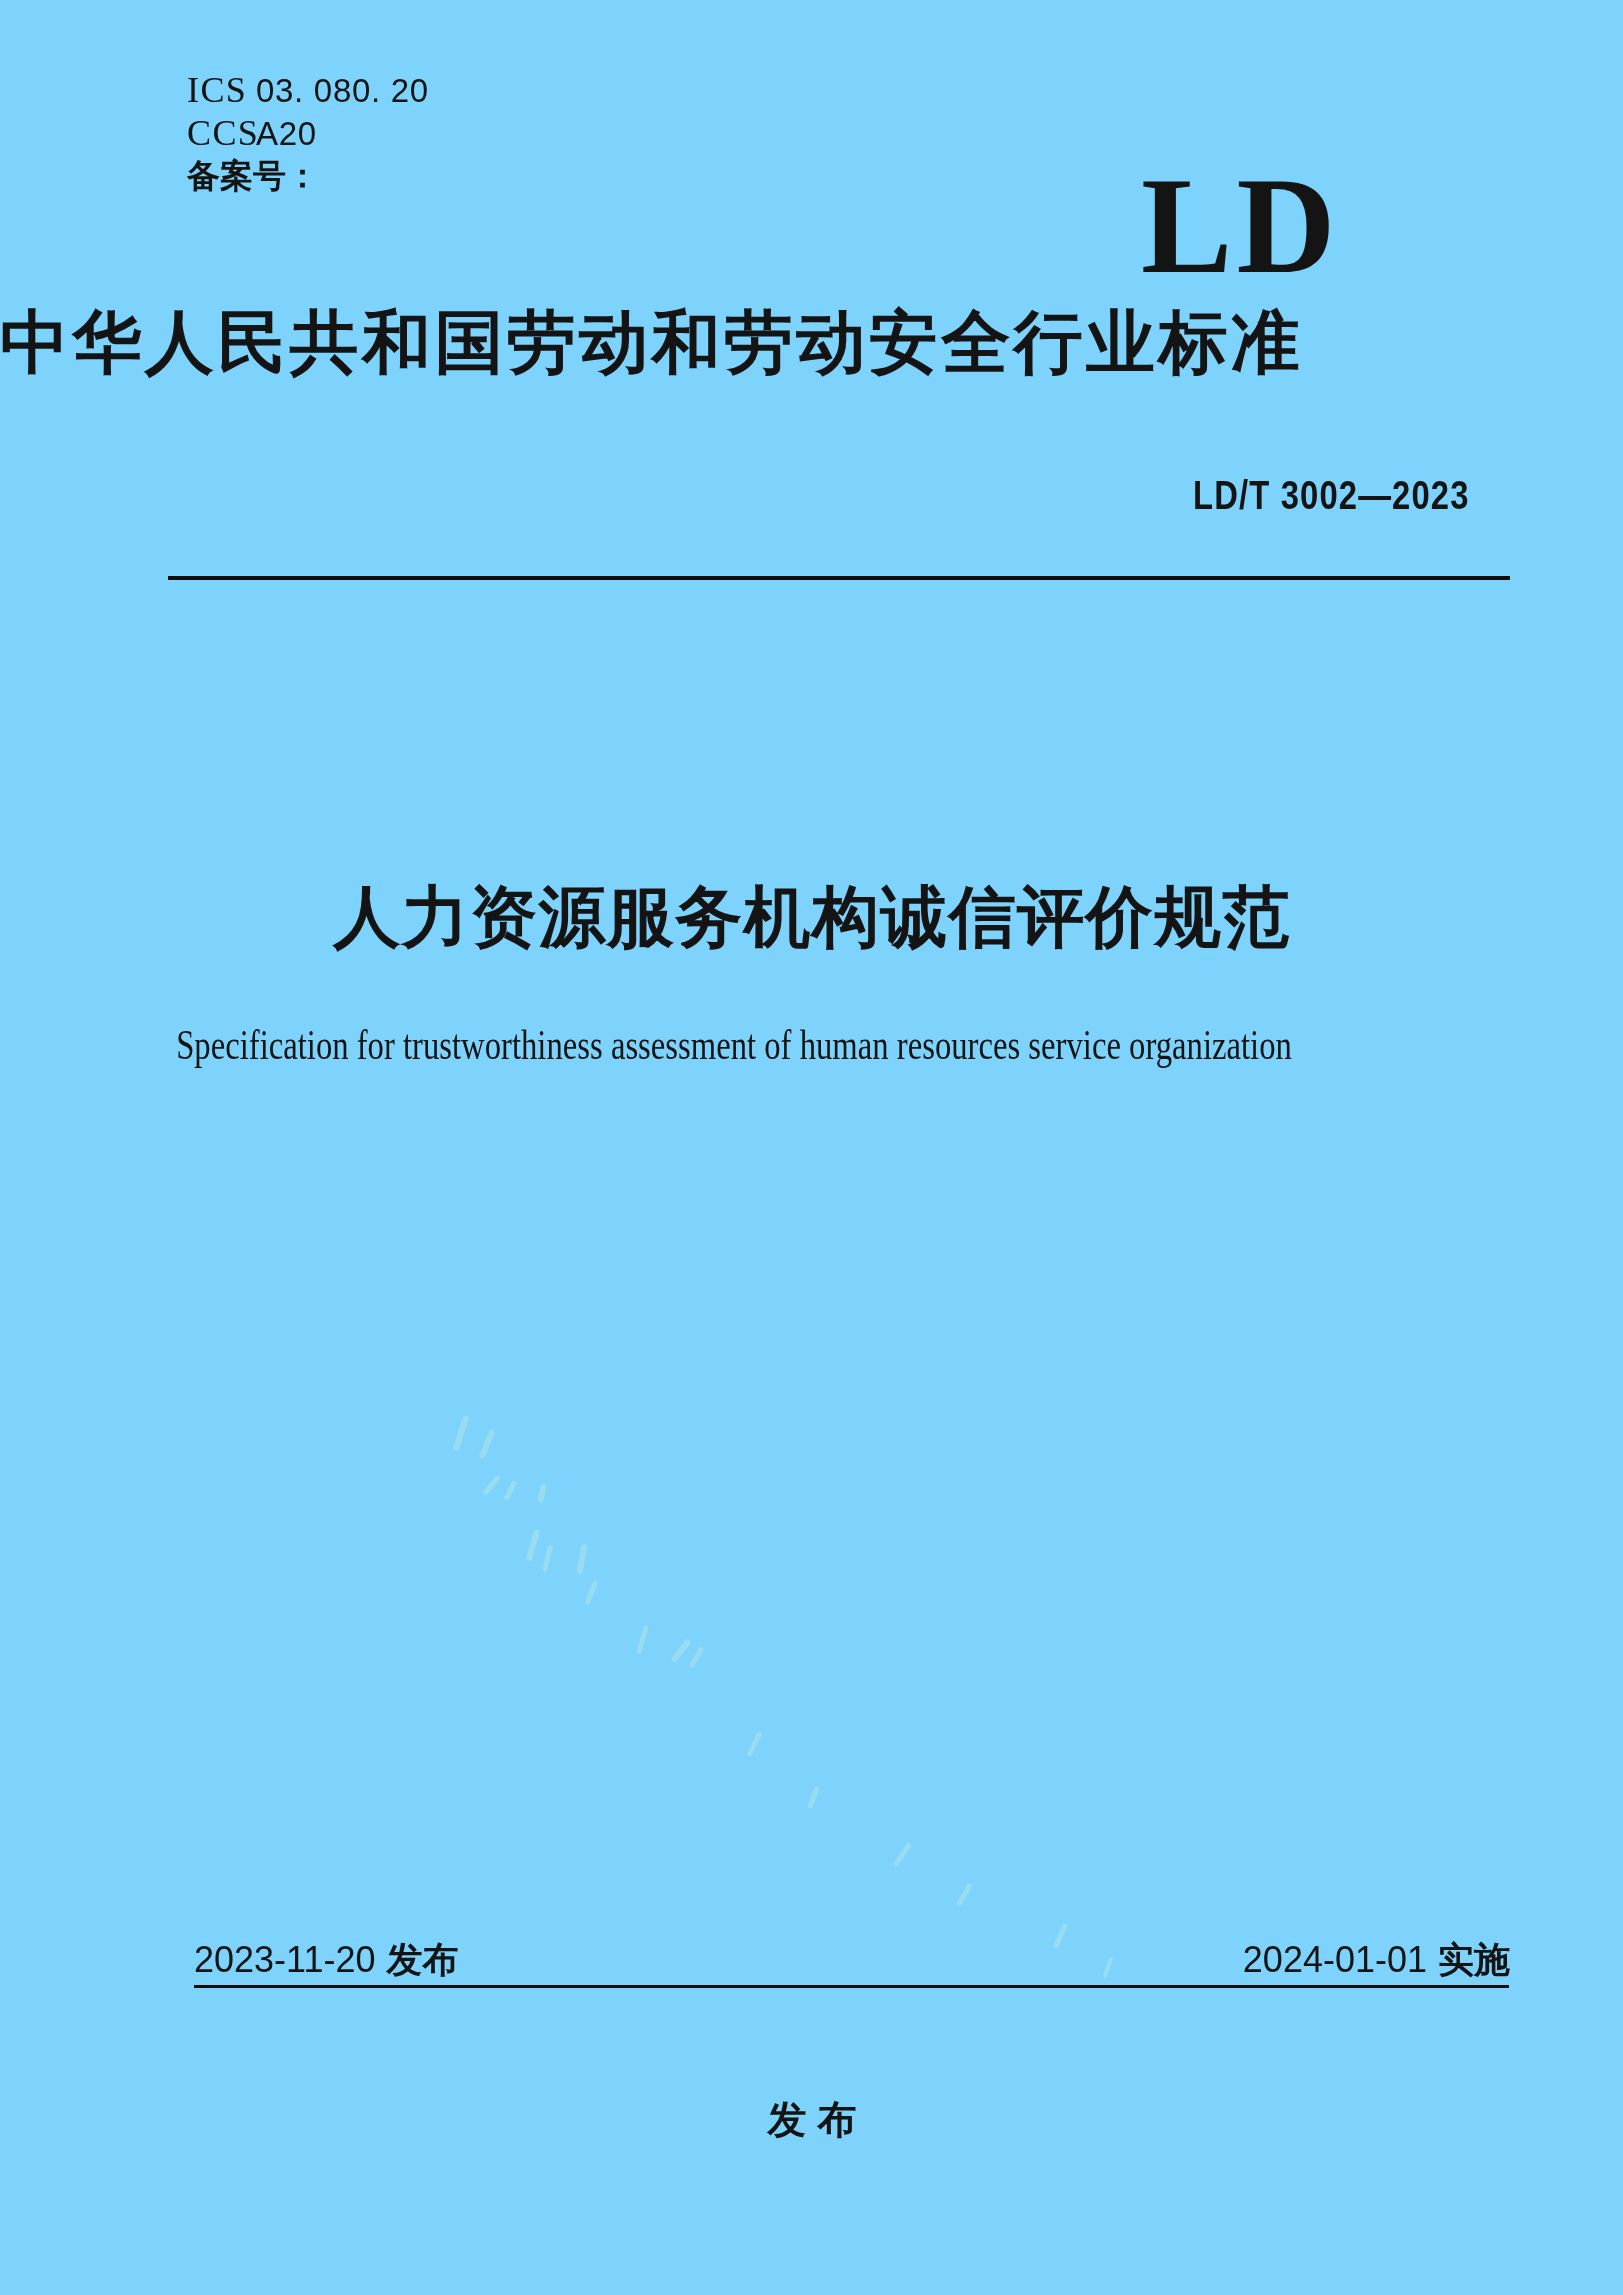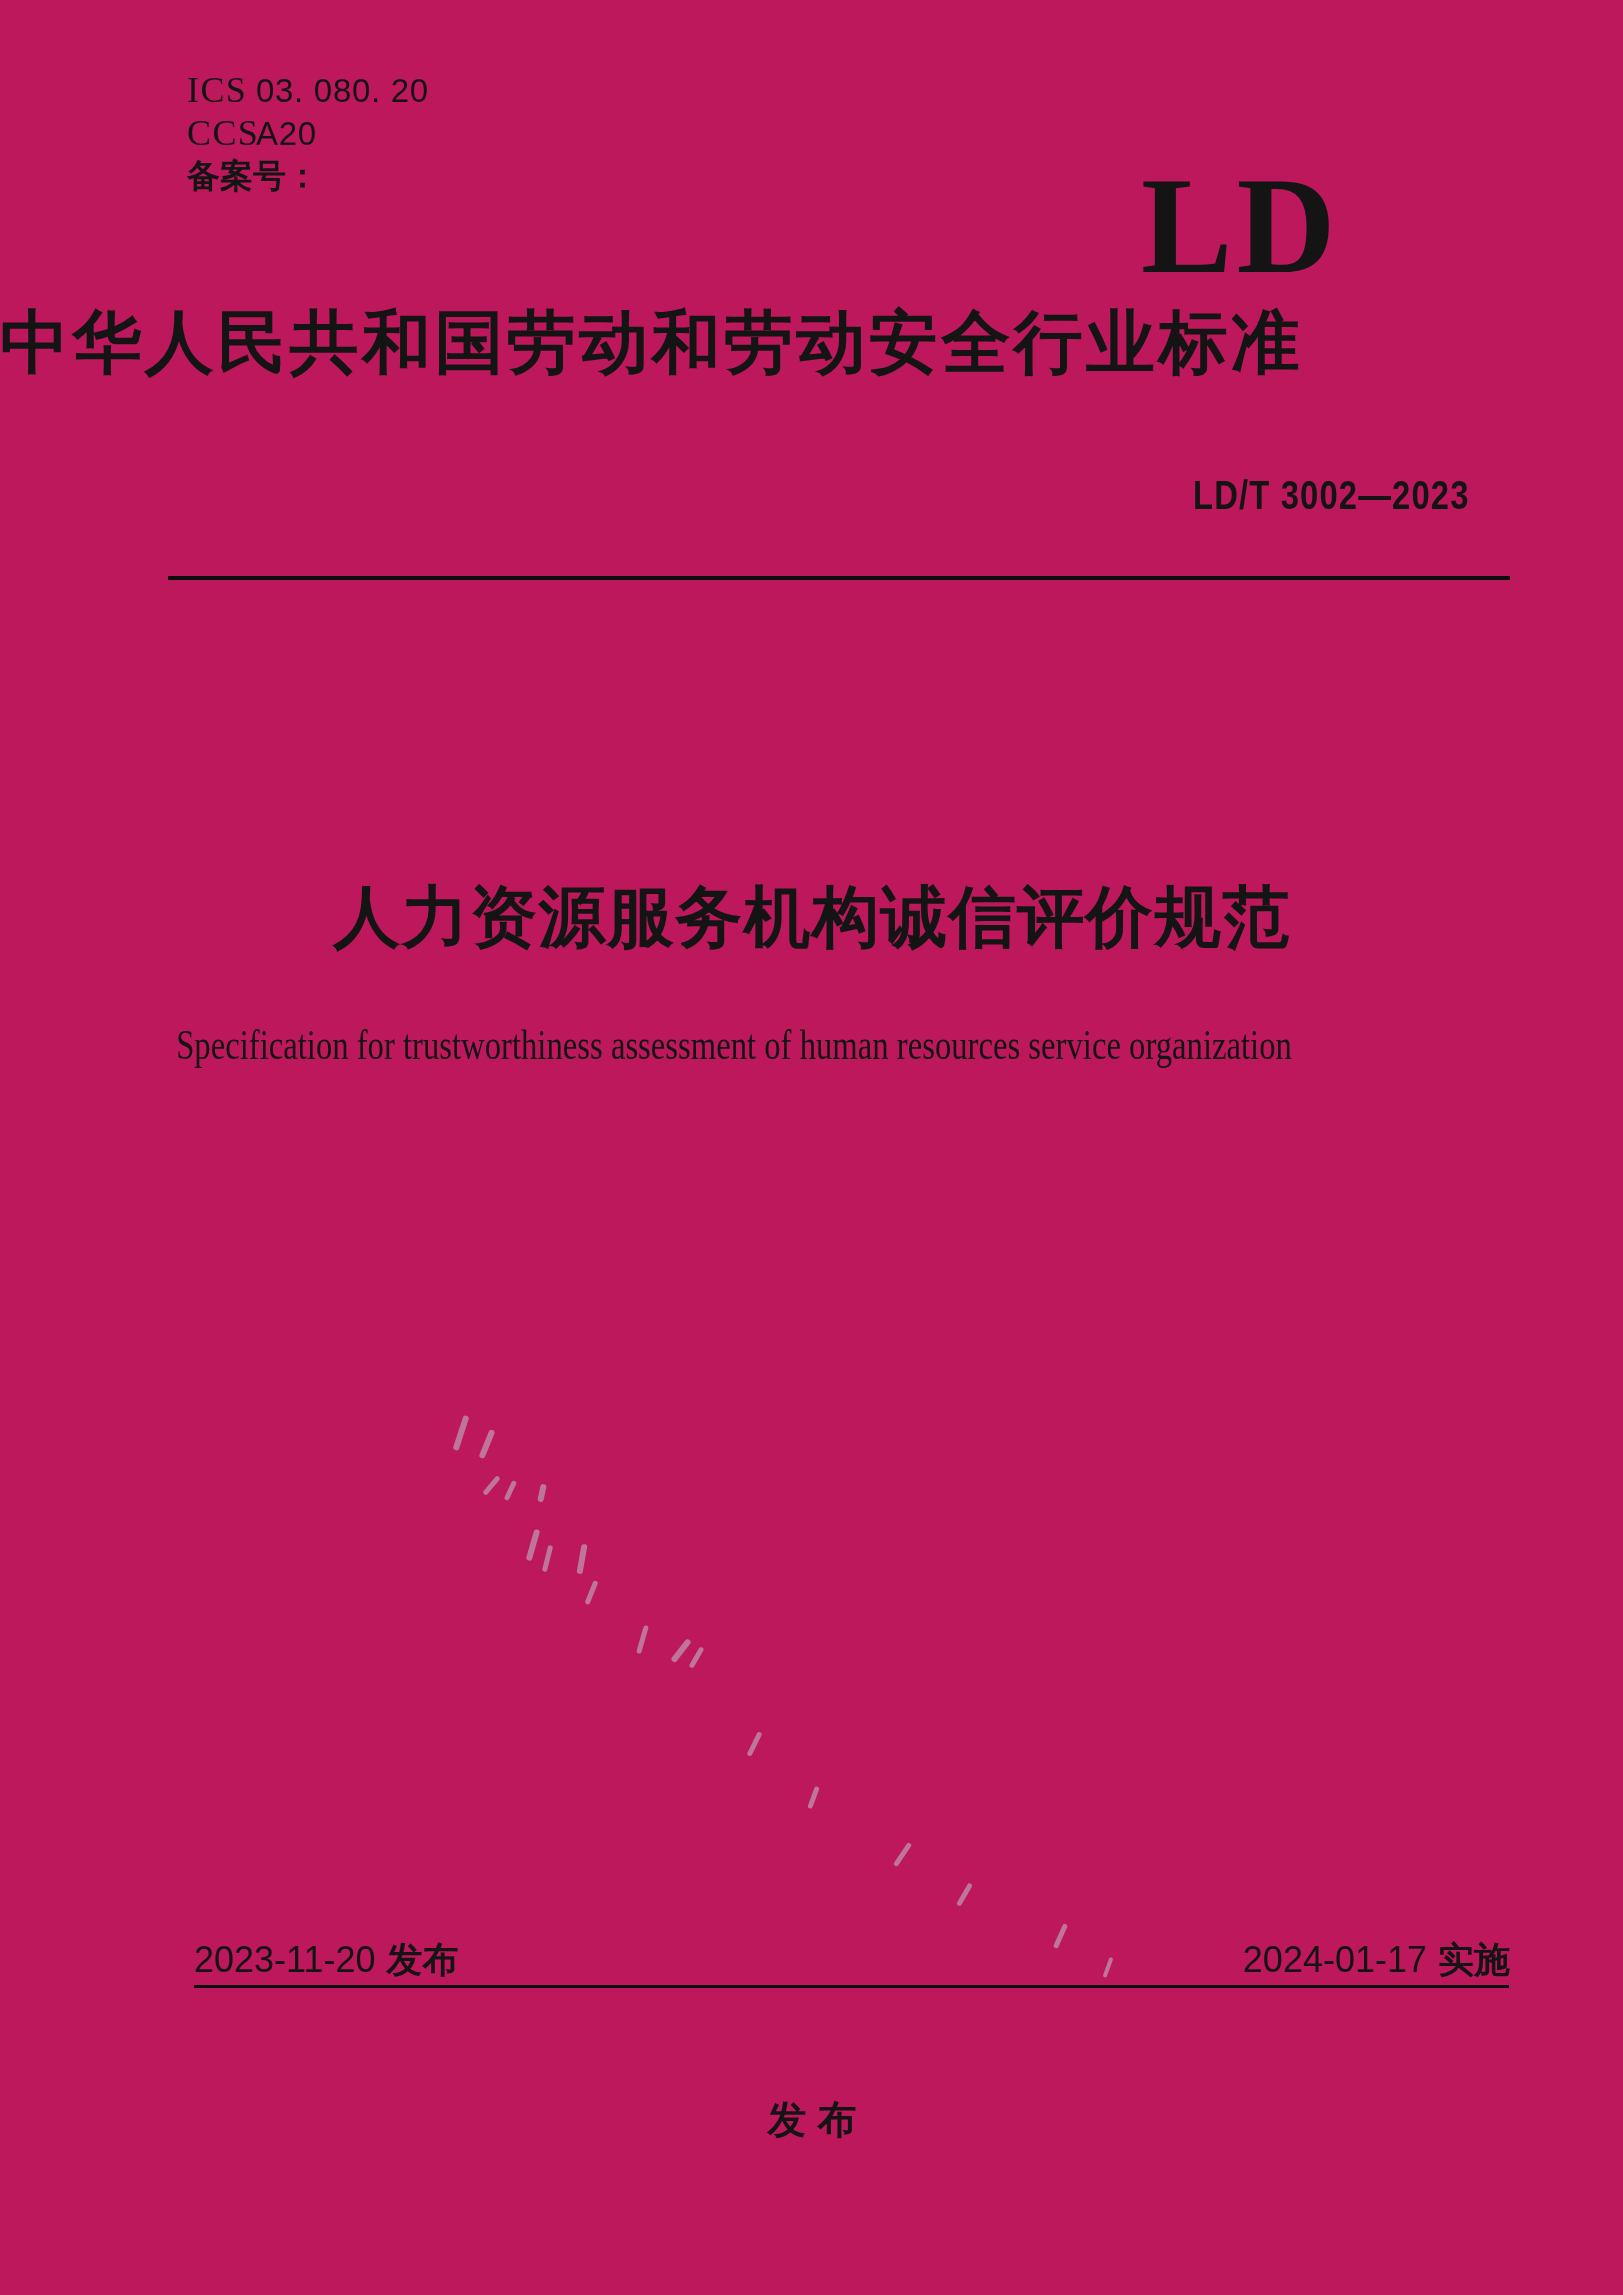--- a/index.html
+++ b/index.html
@@ -1,19 +1,19 @@
 <!DOCTYPE html>
 <html style="font-size:11px"><head>
 <meta charset="utf-8">
 <style>
   html,body{margin:0;padding:0;background:#ffffff;}
   .page{
     position:relative;
     width:1624px;height:2295px;
-    background:#be185d;
+    background:#7dd3fc;
     overflow:hidden;
     color:#141414;
     font-family:"Liberation Sans", sans-serif;
   }
 
   
   .codes{position:absolute;left:187px;top:71px;}
   .code-line{height:43px;line-height:38px;white-space:nowrap;}
   .code-label{
     display:inline-block;width:69px;
@@ -141,21 +141,21 @@
       <div class="artifact" style="left: 962px; top: 1882px; width: 4.8px; height: 25px; background: rgb(191, 230, 224); opacity: 0.45; transform: rotate(30deg);"></div>
       <div class="artifact" style="left: 1058px; top: 1923px; width: 4.8px; height: 26px; background: rgb(191, 230, 224); opacity: 0.45; transform: rotate(24deg);"></div>
       <div class="artifact" style="left: 1106px; top: 1957px; width: 4.1px; height: 20.6px; background: rgb(191, 230, 224); opacity: 0.45; transform: rotate(20deg);"></div>
     </div>
 
   <div class="date-line date-left">
     <span class="num">2023-11-20</span><span class="lbl">发布</span>
   </div>
 
   <div class="date-line date-right">
-    <span class="num">2024-01-17</span><span class="lbl">实施</span>
+    <span class="num">2024-01-01</span><span class="lbl">实施</span>
   </div>
 
   <div class="rule rule-bottom"></div>
 
   <div class="issuer-row">
     <span>发 布</span>
   </div>
 
 </div>
 

